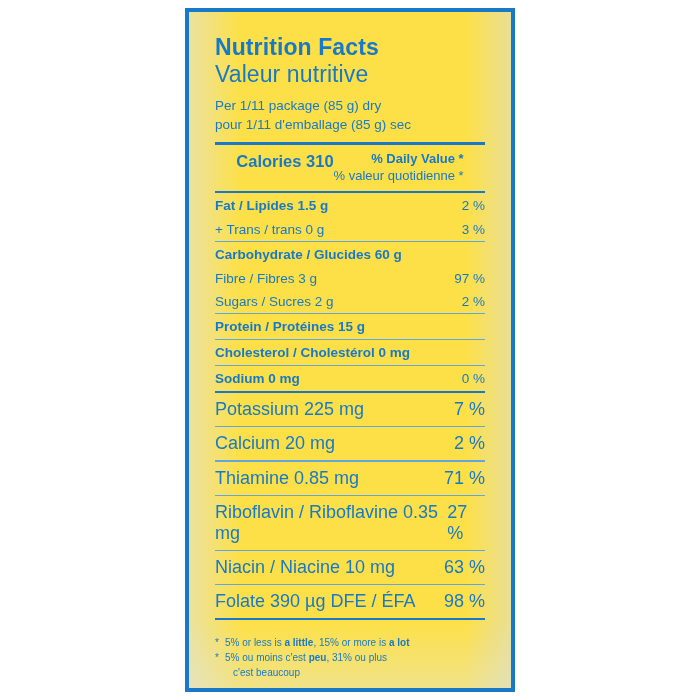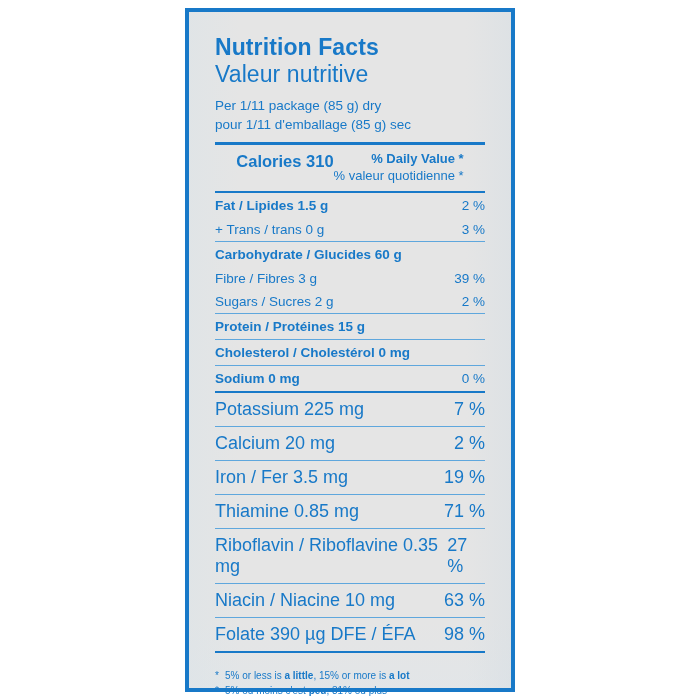--- a/index.html
+++ b/index.html
@@ -12,21 +12,21 @@
     background: #ffffff;
     font-family: "Liberation Sans", sans-serif;
     overflow: hidden;
   }
   #panel {
     position: absolute;
     left: 185px;
     top: 8px;
     width: 330px;
     height: 684px;
-    background: #e5e5e5;
+    background: #fde047;
     border: 4px solid #1879c8;
     box-sizing: border-box;
     color: #1879c8;
   }
   
   #panel::before {
     content: "";
     position: absolute;
     left: 0; top: 0; right: 0; bottom: 0;
     background:
@@ -157,21 +157,21 @@
 
     <div class="rule-thin"></div>
 
     <div class="group">
       <div class="row">
         <div class="left bold">Carbohydrate / Glucides  60 g</div>
         <div class="right"></div>
       </div>
       <div class="sub-row indent1">
         <div class="left">Fibre / Fibres 3 g</div>
-        <div class="right">39 %</div>
+        <div class="right">97 %</div>
       </div>
       <div class="sub-row indent1">
         <div class="left">Sugars / Sucres 2 g</div>
         <div class="right">2 %</div>
       </div>
     </div>
 
     <div class="rule-thin"></div>
 
     <div class="row">
@@ -200,24 +200,20 @@
       <div class="right">7 %</div>
     </div>
     <div class="rule-thin"></div>
 
     <div class="micro">
       <div class="left">Calcium 20 mg</div>
       <div class="right">2 %</div>
     </div>
     <div class="rule-thin"></div>
 
-    <div class="micro">
-      <div class="left">Iron / Fer 3.5 mg</div>
-      <div class="right">19 %</div>
-    </div>
     <div class="rule-thin"></div>
 
     <div class="micro">
       <div class="left">Thiamine 0.85 mg</div>
       <div class="right">71 %</div>
     </div>
     <div class="rule-thin"></div>
 
     <div class="micro">
       <div class="left">Riboflavin / Riboflavine 0.35 mg</div>

